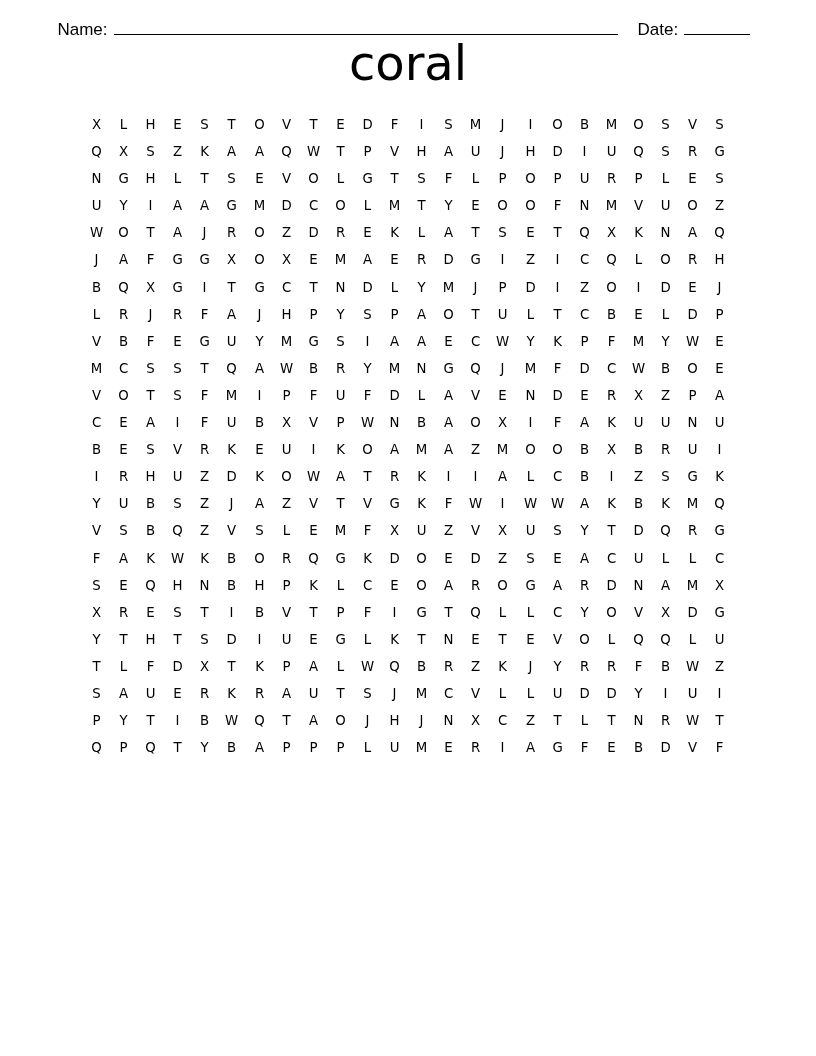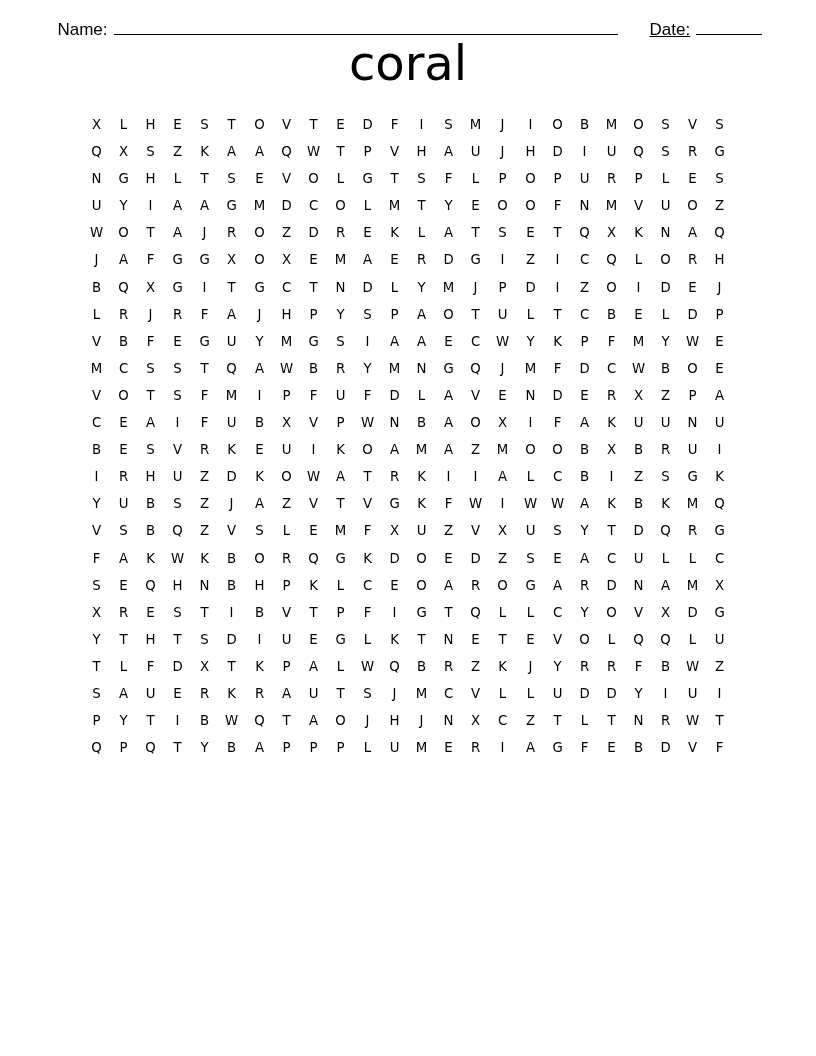--- a/index.html
+++ b/index.html
@@ -24,21 +24,21 @@
       white-space: pre;
     }
     .header-line .label { }
     .header-line .blank {
       display: inline-block;
       border-bottom: 1px solid #000;
       height: 15px;
       vertical-align: baseline;
     }
     .name-blank { width: 504px; margin-left: 6px; }
-    .date-label { margin-left: 32px; text-decoration: underline; }
+    .date-label { margin-left: 20px; }
     .date-blank { width: 66px; margin-left: 6px; }
     .title {
       position: absolute;
       top: 30px;
       left: 0;
       width: 816px;
       text-align: center;
       font-family: "DejaVu Sans", sans-serif;
       font-size: 48px;
       line-height: 66px;

